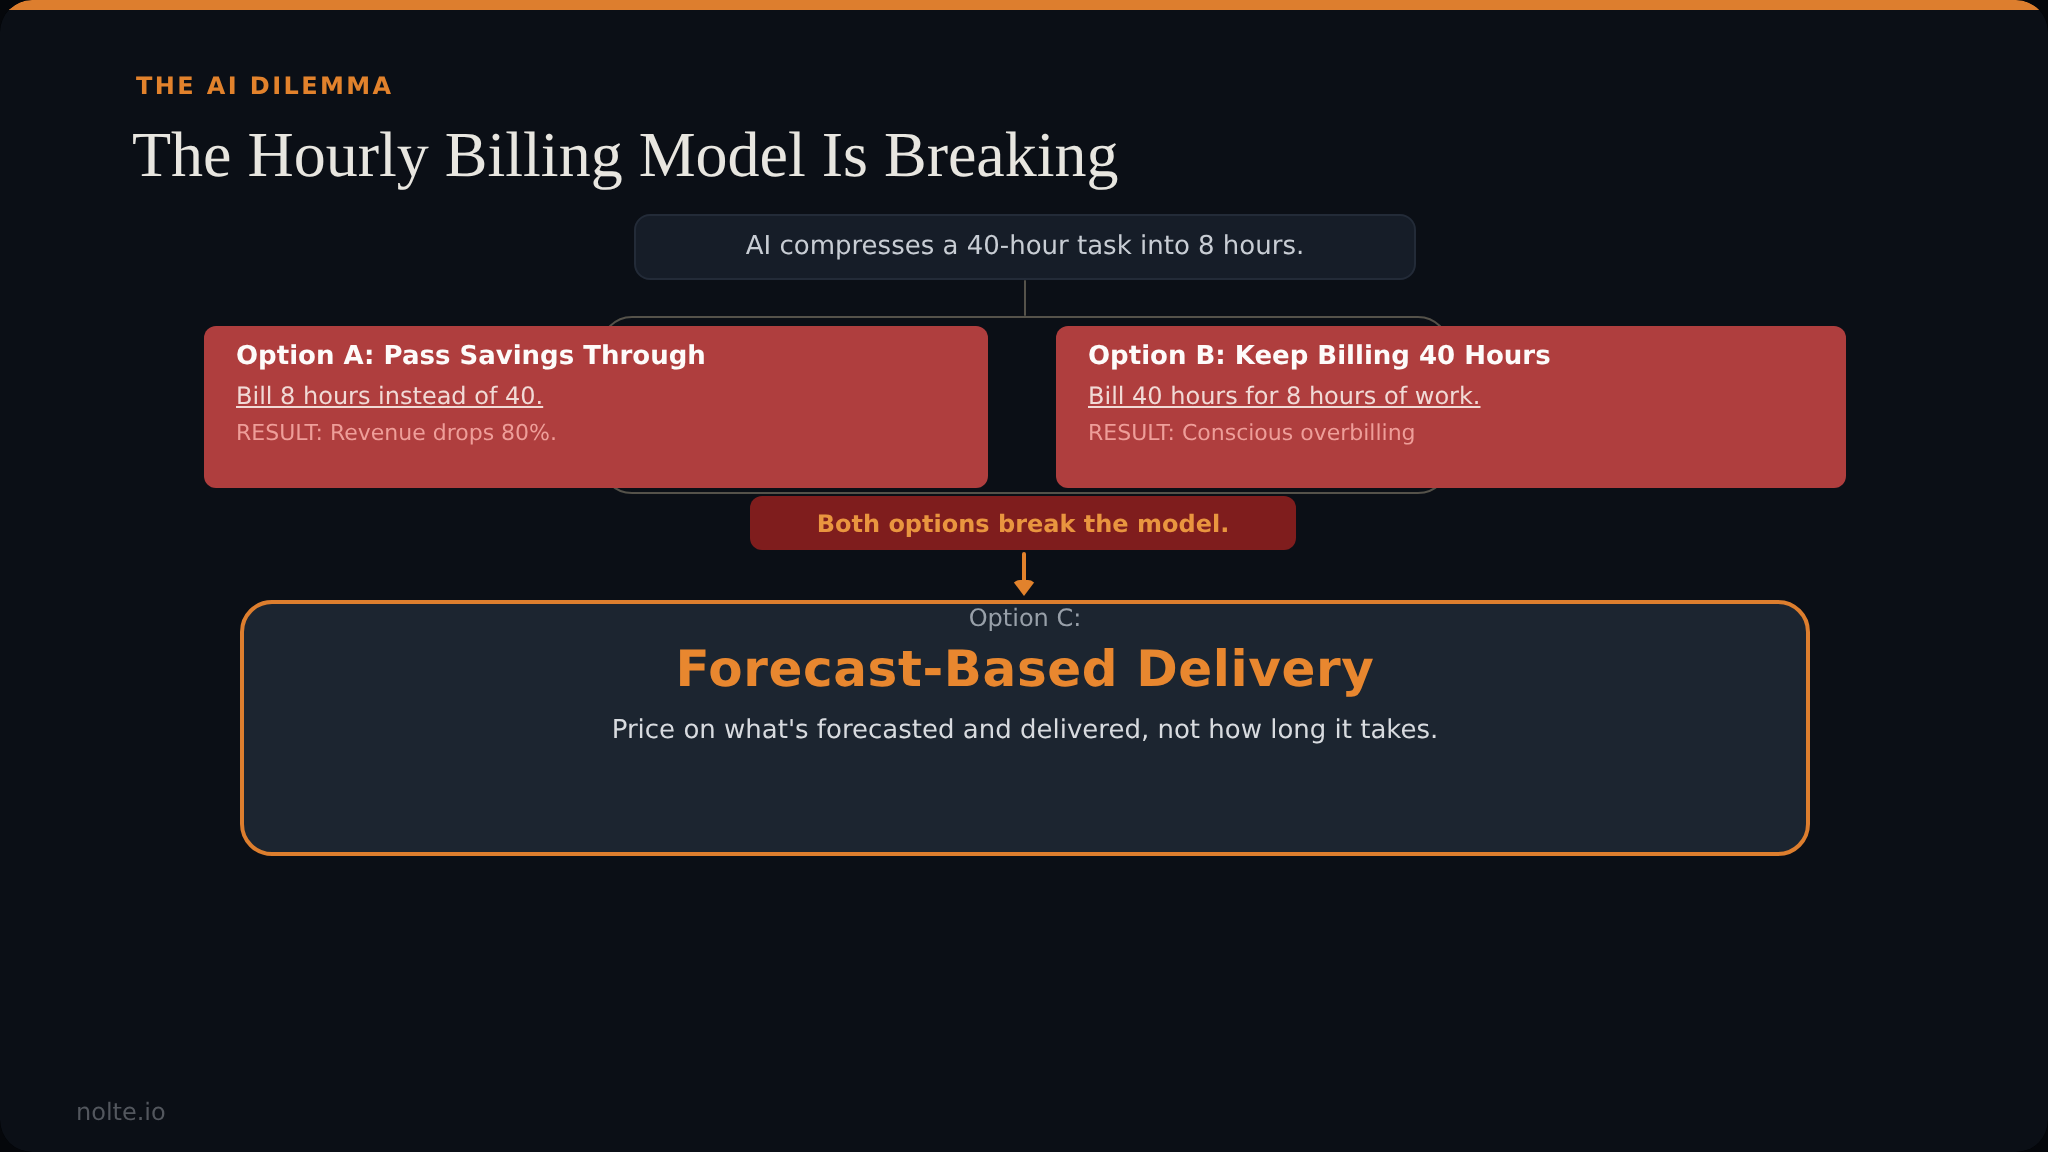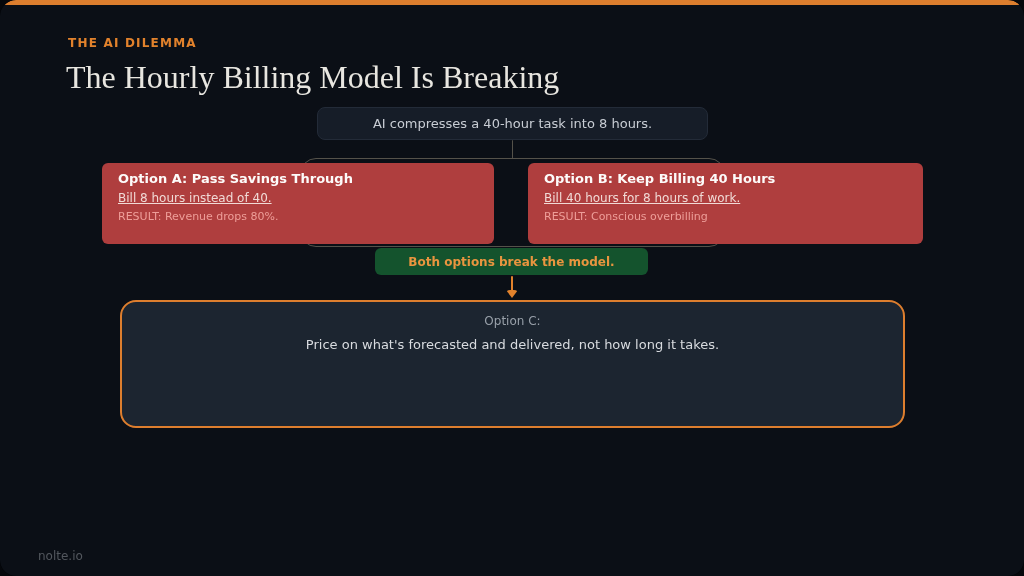--- a/index.html
+++ b/index.html
@@ -98,21 +98,21 @@
   .red-result {
     font-size: 11px;
     font-weight: normal;
     color: #ee9e99;
   }
 
   .verdict-pill {
     position: absolute;
     left: 375px; top: 248px;
     width: 273px; height: 27px;
-    background: #14532d;
+    background: #7f1d1d;
     border-radius: 6px;
     display: flex;
     align-items: center;
     justify-content: center;
     z-index: 2;
   }
   .verdict-pill span {
     font-size: 12px;
     font-weight: bold;
     color: #e9953f;
@@ -140,21 +140,20 @@
     left: 120px; top: 300px;
     width: 785px; height: 128px;
     background: #1c2530;
     border: 2px solid #dd7e2e;
     display: flex;
     flex-direction: column;
     align-items: center;
     z-index: 2;
   }
   .oc-label {
-    margin-top: 12px;
     font-size: 12px;
     color: #98a0a9;
   }
   .oc-title {
     margin-top: 4px;
     font-size: 25px;
     font-weight: bold;
     color: #e8872f;
     letter-spacing: 0.3px;
   }
@@ -209,18 +208,19 @@
 
   <div class="verdict-pill">
     <span>Both options break the model.</span>
   </div>
 
   <div class="arrow-line"></div>
   <div class="arrow-head"></div>
 
   <div class="optionc-panel">
     <div class="oc-label">Option C:</div>
+    <div class="oc-title">Forecast-Based Delivery</div>
     <div class="oc-body">Price on what's forecasted and delivered, not how long it takes.</div>
   </div>
 
   <div class="brand-footer">nolte.io</div>
 
 </div>
 
 </body></html>

